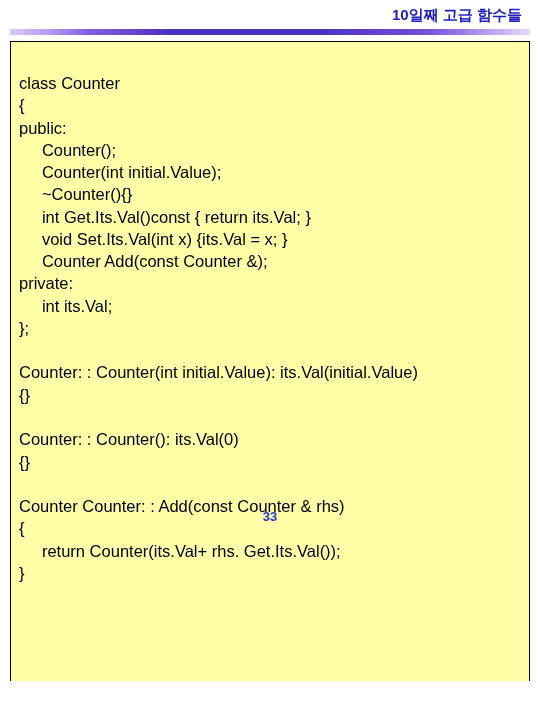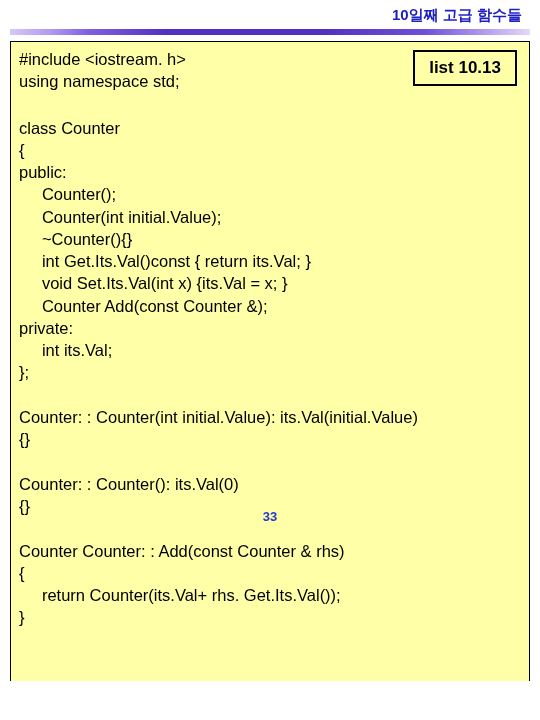--- a/index.html
+++ b/index.html
@@ -86,29 +86,20 @@
 
 <div class="slide">
 
   <div class="header">
     <span class="header-title">10일째 고급 함수들</span>
   </div>
 
   <div class="divider"></div>
 
   <div class="code-area">
-    <div class="top-row">
-      <div class="includes">
-        <pre>#include &lt;iostream. h&gt;
-using namespace std;</pre>
-      </div>
-      <div class="list-box">
-        <span class="list-label">list 10.13</span>
-      </div>
-    </div>
     <pre style="margin-top:24px;">class Counter
 {
 public:
      Counter();
      Counter(int initial.Value);
      ~Counter(){}
      int Get.Its.Val()const { return its.Val; }
      void Set.Its.Val(int x) {its.Val = x; }
      Counter Add(const Counter &amp;);
 private:

